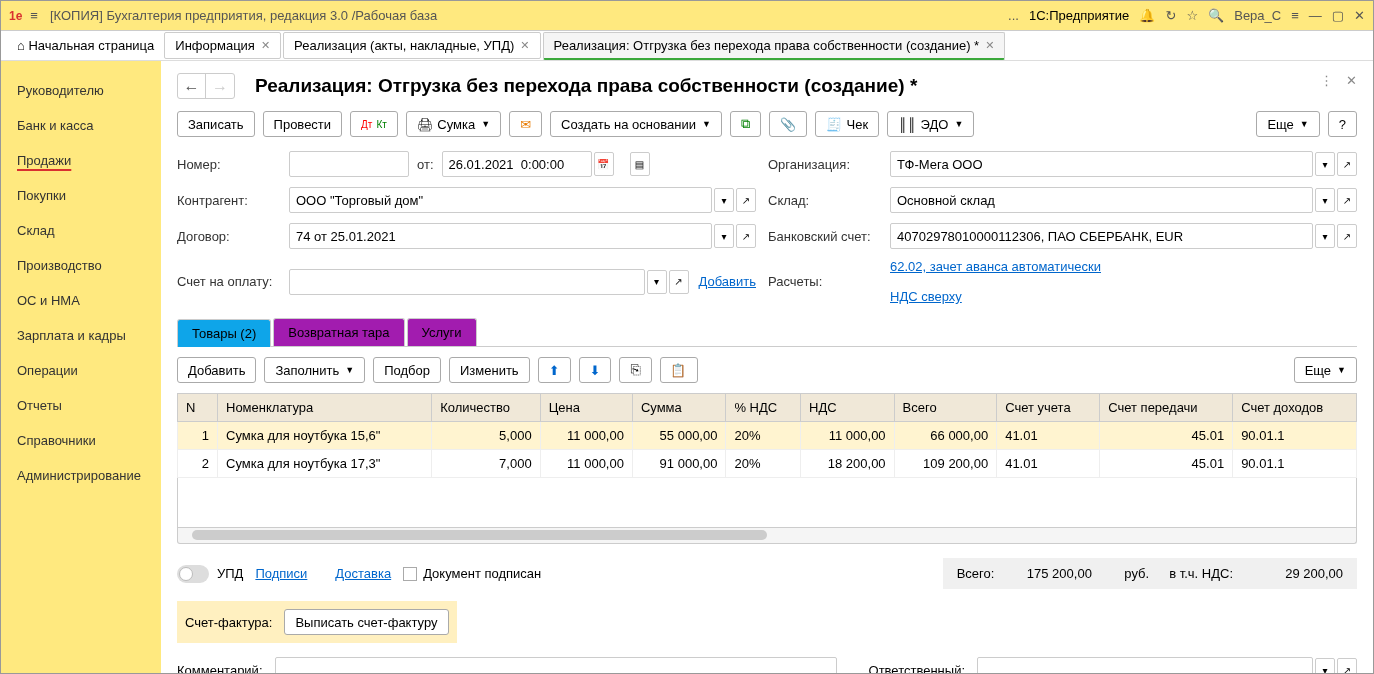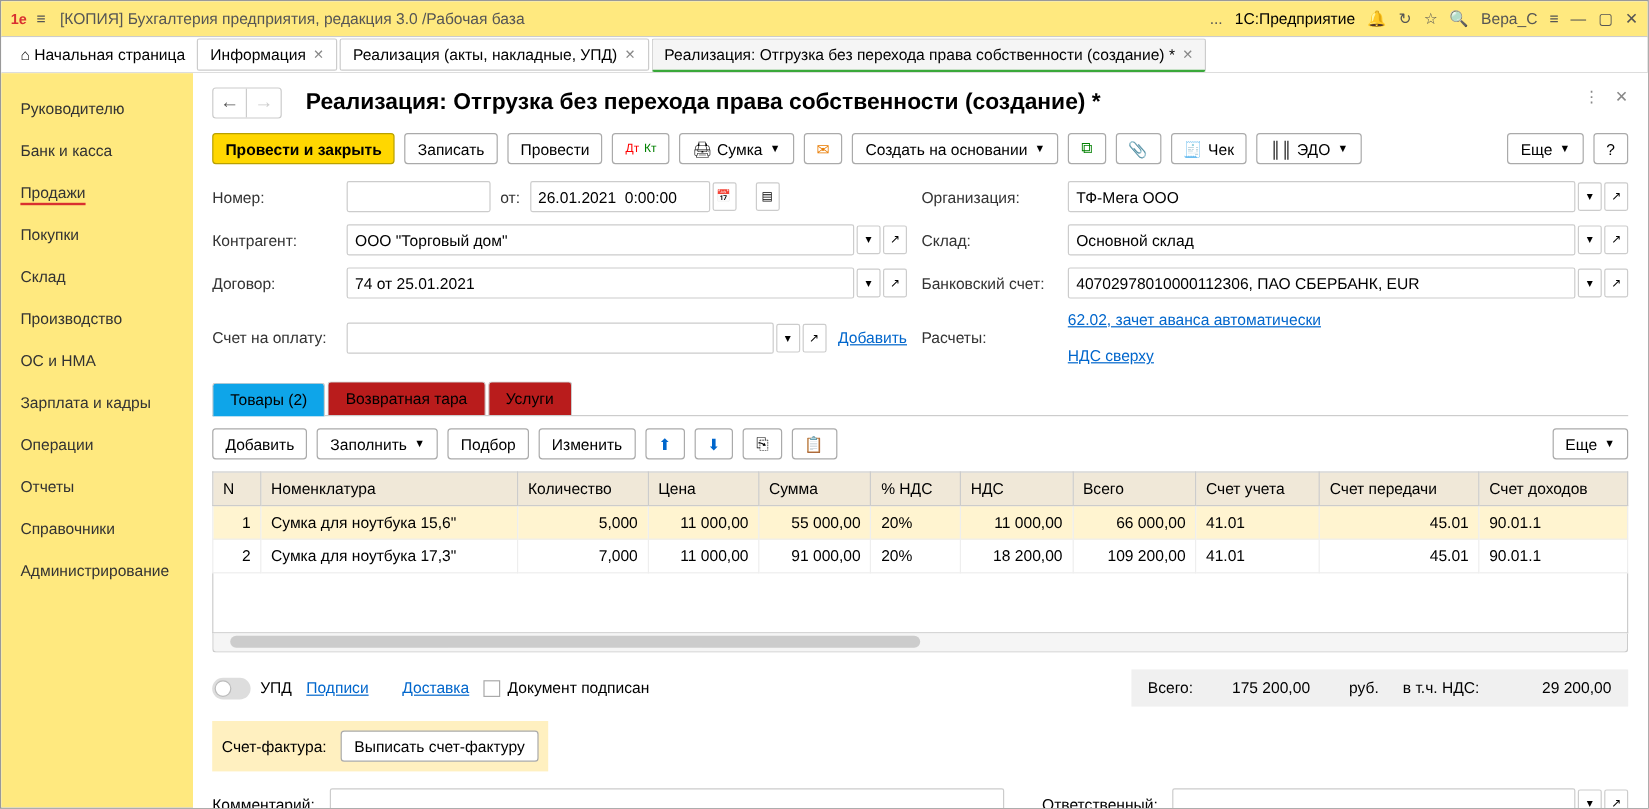--- a/index.html
+++ b/index.html
@@ -30,21 +30,21 @@
 .btn.primary { background: #ffd700; border-color: #b8a000; font-weight: bold; }
 .btn .dd { font-size: 9px; margin-left: 2px; }
 .form-grid { display: grid; grid-template-columns: 100px 1fr 110px 1fr; gap: 10px 12px; align-items: center; margin-bottom: 14px; }
 .form-label { color: #333; }
 .input-group { display: flex; align-items: center; gap: 2px; }
 .input { border: 1px solid #ccc; height: 24px; padding: 12px 6px; flex: 1; border-radius: 2px; }
 .btn-sm { border: 1px solid #ccc; width: 20px; height: 24px; background: #fff; display: flex; align-items: center; justify-content: center; font-size: 10px; cursor: pointer; border-radius: 2px; }
 .link { color: #0066cc; text-decoration: underline; cursor: pointer; }
 .tabs-section { margin-top: 10px; }
 .section-tabs { display: flex; border-bottom: 1px solid #ccc; }
-.section-tab { padding: 6px 14px; border: 1px solid #ccc; border-bottom: none; background: #b91c1c; cursor: pointer; margin-right: 2px; border-radius: 3px 3px 0 0; }
+.section-tab { padding: 6px 14px; border: 1px solid #ccc; border-bottom: none; background: #a21caf; cursor: pointer; margin-right: 2px; border-radius: 3px 3px 0 0; }
 .section-tab.active { background: #0ea5e9; position: relative; top: 1px; }
 .table-toolbar { display: flex; align-items: center; gap: 8px; padding: 10px 0; }
 .data-table { width: 100%; border: 1px solid #ccc; border-collapse: collapse; }
 .data-table th { background: #f0e8d8; border: 1px solid #ccc; padding: 6px 8px; text-align: left; font-weight: normal; }
 .data-table td { border: 1px solid #eee; padding: 6px 8px; }
 .data-table tr.selected td { background: #fff4d0; }
 .data-table .num { text-align: right; }
 .hscroll { border: 1px solid #ccc; border-top: none; height: 16px; background: #f5f5f5; position: relative; border-radius: 0 0 3px 3px; }
 .hscroll .thumb { position: absolute; left: 14px; top: 2px; right: 50%; height: 10px; background: #ccc; border-radius: 5px; }
 .footer-row { display: flex; align-items: center; margin-top: 14px; }
@@ -122,21 +122,20 @@
 
     <div class="header-row">
       <div class="nav-btns">
         <div class="nav-btn">←</div>
         <div class="nav-btn" style="color:#ccc;">→</div>
       </div>
       <div class="page-title">Реализация: Отгрузка без перехода права собственности (создание) *</div>
     </div>
 
     <div class="toolbar">
-      <button class="btn primary">Провести и закрыть</button>
       <button class="btn">Записать</button>
       <button class="btn">Провести</button>
       <button class="btn">
           <span style="color:red;font-size:10px;">Дт</span>
           <span style="color:green;font-size:10px;">Кт</span>
         </button>
       <button class="btn">
           <span>🖨</span>
           <span>Сумка</span>
           <span class="dd">▼</span>

